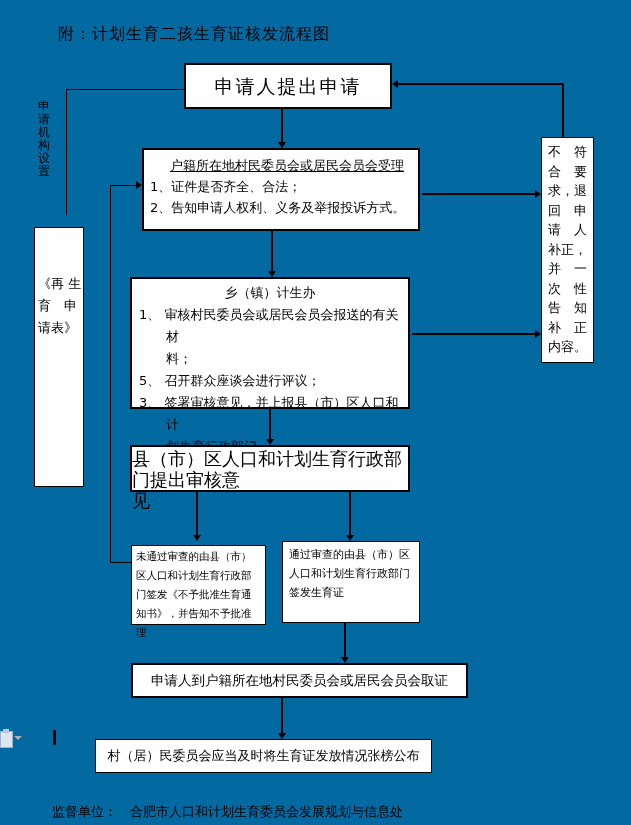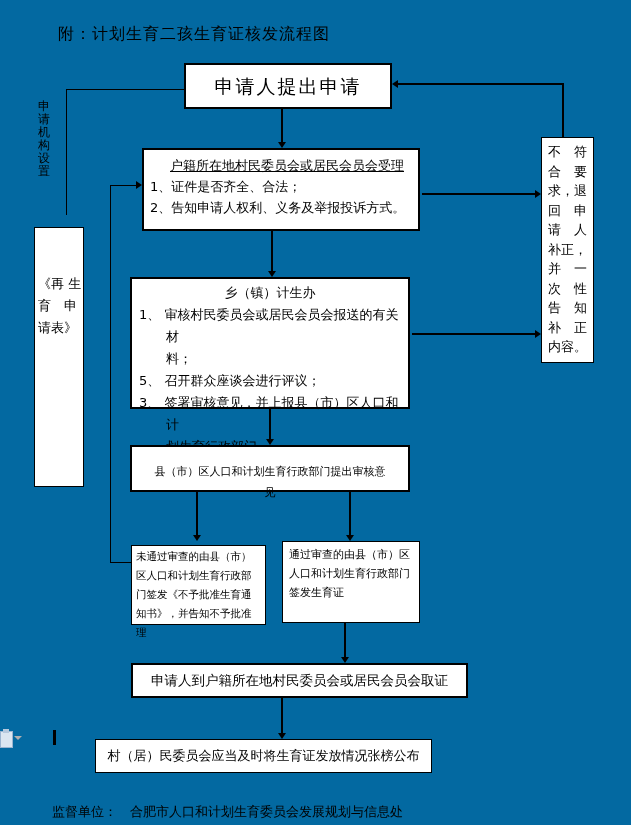--- a/index.html
+++ b/index.html
@@ -18,21 +18,21 @@
   #title { position:absolute; left:58px; top:24px; font-size:16px; letter-spacing:1px; }
   #vlabel { position:absolute; left:38px; top:100px; font-size:12px; line-height:13px; white-space:pre-line; text-align:center; }
   #box-apply { left:184px; top:63px; width:208px; height:46px; font-size:19px; line-height:42px; text-align:center; letter-spacing:2px; }
   #box-form { left:34px; top:215px; width:50px; height:260px; font-size:13px; line-height:22px; padding:45px 0 0 3px;margin-top:12px; }
   #box-accept { left:142px; top:148px; width:278px; height:83px; font-size:13px; line-height:21px; padding:5px 6px; }
   #box-accept .first { text-indent:20px;text-decoration:underline; }
   #box-reject { left:541px; top:137px; width:53px; height:226px; font-size:13px; line-height:19.5px; padding:4px 0 0 6px; }
   #box-town { left:130px; top:277px; width:280px; height:132px; font-size:13px; line-height:22px; padding:3px 7px; }
   #box-town .ttl { text-align:center; }
   #box-town .itm { padding-left:27px; text-indent:-27px; }
-  #box-county { left:130px; top:445px; width:280px; height:47px; font-size:11px; line-height:21px; text-align:center; padding-top:14px; }
+  #box-county { left:130px; top:445px; width:280px; height:47px; font-size:18px; line-height:21px; text-align:left; padding-top:1px; }
   #box-denied { left:131px; top:545px; width:135px; height:80px; font-size:10.5px; line-height:19px; padding:1px 4px; }
   #box-approved { left:282px; top:541px; width:138px; height:82px; font-size:11px; line-height:19px; padding:3px 6px; }
   #box-collect { left:95px; top:663px; width:337px; height:35px; font-size:13.5px; line-height:30px; text-align:center;margin-left:36px; }
   #box-publish { left:95px; top:739px; width:337px; height:34px; font-size:13px; line-height:31px; text-align:center; }
   #footer { position:absolute; left:52px; top:786px; font-size:13px; line-height:17px; white-space:pre-line; }
   #cursor { position:absolute; left:53px; top:730px; width:3px; height:15px; background:#000; }
   #paste-icon { position:absolute; left:0px; top:730px; width:22px; height:18px; }
   #paste-icon .board { position:absolute; left:0; top:1px; width:11px; height:15px; border:1px solid #9ab4d0; background:#dbe6f1; }
   #paste-icon .clip { position:absolute; left:3px; top:-1px; width:6px; height:4px; background:#b6c9de; }
   #paste-icon .chev { position:absolute; left:14px; top:6px; width:0; height:0; border-left:4px solid transparent; border-right:4px solid transparent; border-top:4px solid #b0b0b0; }

